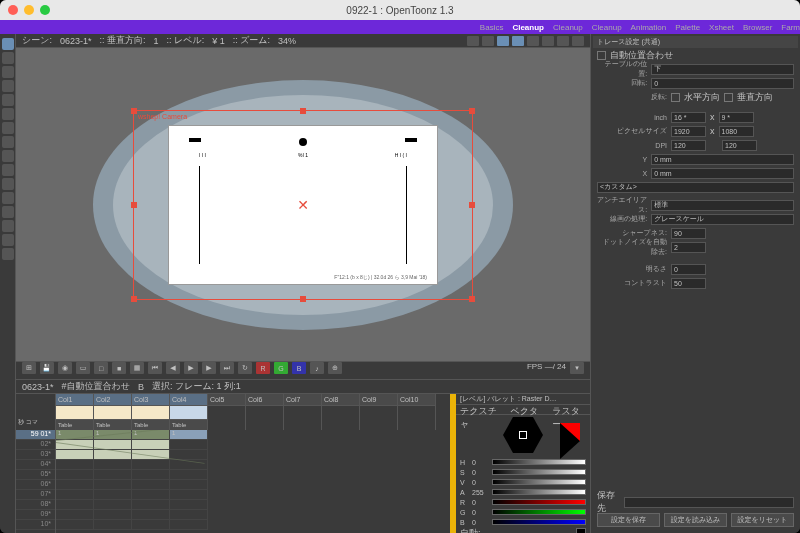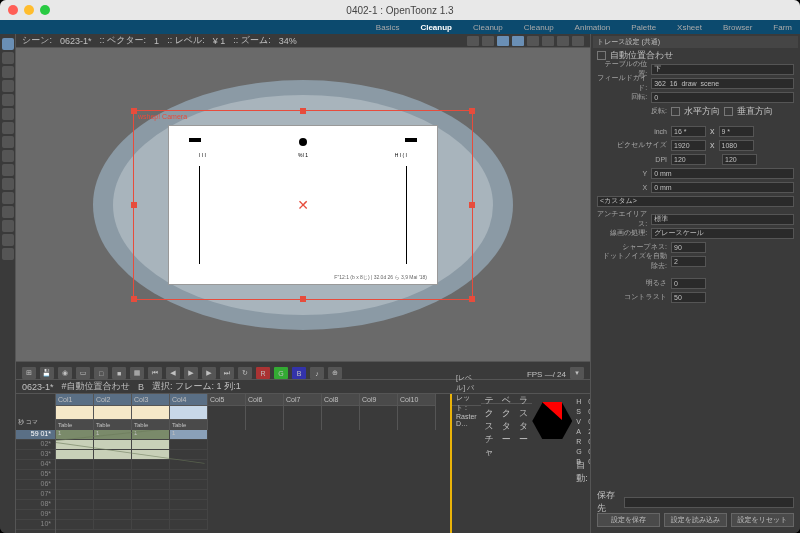--- a/index.html
+++ b/index.html
@@ -3,21 +3,21 @@
 <meta charset="utf-8">
 <style>
 *{margin:0;padding:0;box-sizing:border-box;font-family:sans-serif;font-size:9px;color:#c0c0c0}
 body{background:#000;display:flex;justify-content:center;align-items:center;height:100vh}
 .window{width:800px;height:533px;background:#3a3a3a;border-radius:6px;overflow:hidden;display:flex;flex-direction:column;box-shadow:0 10px 40px rgba(0,0,0,.5)}
 .titlebar{height:20px;background:#e8e8e8;display:flex;align-items:center;padding:0 8px;position:relative}
 .traffic{display:flex;gap:6px}
 .dot{width:10px;height:10px;border-radius:50%}
 .dot.r{background:#ff5f57}.dot.y{background:#ffbd2e}.dot.g{background:#28ca42}
 .title{position:absolute;left:50%;transform:translateX(-50%);color:#444;font-size:10px}
-.menubar{height:14px;background:#0c4a6e;display:flex;justify-content:flex-end;gap:21px;padding:0 8px;align-items:center}
+.menubar{height:14px;background:#6d28d9;display:flex;justify-content:flex-end;gap:9px;padding:0 0;align-items:center}
 .menubar span{font-size:8px;color:#aaa;cursor:pointer}
 .menubar span.active{color:#fff;font-weight:bold}
 .body{flex:1;display:flex;min-height:0}
 .left-tools{width:16px;background:#3a3a3a;display:flex;flex-direction:column;gap:2px;padding:4px 2px;border-right:1px solid #555}
 .tool{width:12px;height:12px;background:#555;border-radius:2px;cursor:pointer}
 .tool.sel{background:#6a8fb5}
 .center{flex:1;display:flex;flex-direction:column;min-width:0}
 .scene-header{height:14px;background:#3a3a3a;border-bottom:1px solid #555;display:flex;align-items:center;padding:0 6px;font-size:8px;color:#aaa;gap:8px}
 .scene-header .icons{margin-left:auto;display:flex;gap:3px}
 .scene-header .icons .ic{width:12px;height:10px;background:#555;border-radius:1px}
@@ -33,21 +33,21 @@
 .safe .lbl{position:absolute;top:2px;left:4px;font-size:7px;color:#e74c3c}
 .page{position:absolute;left:50%;top:50%;transform:translate(-50%,-50%);width:270px;height:160px;background:#fff;border:1px solid #999}
 .page .mark1{position:absolute;top:12px;left:20px;width:12px;height:4px;border-top:2px solid #000;border-bottom:2px solid #000}
 .page .mark2{position:absolute;top:12px;left:50%;transform:translateX(-50%);width:8px;height:8px;background:#000;border-radius:50%}
 .page .mark3{position:absolute;top:12px;right:20px;width:12px;height:4px;border-top:2px solid #000;border-bottom:2px solid #000}
 .page .frame{position:absolute;top:40px;left:30px;right:30px;bottom:20px;border-left:1px solid #000;border-right:1px solid #000}
 .page .tx{position:absolute;top:26px;font-size:5px;color:#000}
 .page .tx1{left:30px}.page .tx2{left:50%;transform:translateX(-50%)}.page .tx3{right:30px}
 .page .cross{position:absolute;left:50%;top:50%;transform:translate(-50%,-50%);color:#e74c3c;font-size:14px}
 .page .foot{position:absolute;bottom:4px;right:10px;font-size:5px;color:#666}
-.playbar{height:18px;background:#3a3a3a;border-top:1px solid #555;display:flex;align-items:flex-end;padding:0 6px;gap:4px}
+.playbar{height:18px;background:#3a3a3a;border-top:1px solid #555;display:flex;align-items:flex-start;padding:0 6px;gap:4px}
 .playbar .pb{width:14px;height:12px;background:#555;border-radius:1px;cursor:pointer;display:flex;align-items:center;justify-content:center;font-size:7px}
 .playbar .fps{margin-left:auto;font-size:8px}
 .xsheet-hdr{height:14px;background:#3a3a3a;border-top:1px solid #555;display:flex;align-items:center;padding:0 6px;font-size:8px;gap:8px}
 .bottom{height:140px;display:flex;background:#3a3a3a;border-top:1px solid #555}
 .xsheet{flex:1;display:flex;flex-direction:column;overflow:hidden}
 .xs-cols{display:flex;height:36px}
 .xs-rowh{width:40px;background:#3a3a3a;border-right:1px solid #555}
 .xs-col{width:38px;border-right:1px solid #555;background:#4a4a4a;display:flex;flex-direction:column}
 .xs-col .ch{height:12px;background:#5a6f85;border-bottom:1px solid #555;font-size:7px;padding:0 2px;display:flex;align-items:center}
 .xs-col .cthumb{flex:1;background:#f5e8c8;border-bottom:1px solid #555}
@@ -55,21 +55,21 @@
 .xs-col.c4 .cthumb{background:#c8d8e8}
 .xs-body{flex:1;display:flex;overflow:hidden}
 .xs-nums{width:40px;background:#3a3a3a;border-right:1px solid #555}
 .xs-nums div{height:10px;font-size:7px;padding:0 4px;color:#888;text-align:right;border-bottom:1px solid #444}
 .xs-nums div.sel{background:#5a6f85;color:#fff}
 .xs-cells{flex:1;position:relative}
 .xs-cell-col{position:absolute;top:0;width:38px;border-right:1px solid #444}
 .xs-cell-col div{height:10px;border-bottom:1px solid #444}
 .xs-cell-col .filled{background:#7a8a6a;font-size:6px;padding:0 2px}
 .xs-cell-col .light{background:#c8d0b8}
-.palette{width:140px;background:#3a3a3a;border-left:2px solid #eab308;display:flex;flex-direction:row}
+.palette{width:140px;background:#3a3a3a;border-left:6px solid #eab308;display:flex;flex-direction:column}
 .palette .phdr{height:12px;font-size:7px;padding:0 4px;border-bottom:1px solid #555;display:flex;align-items:center}
 .palette .tabs{height:10px;display:flex;font-size:6px;border-bottom:1px solid #555}
 .palette .tabs span{padding:0 4px;cursor:pointer}
 .palette .hex{height:54px;position:relative;display:flex;align-items:center;justify-content:center}
 .hexagon{width:40px;height:40px;background:#000;clip-path:polygon(25% 5%,75% 5%,100% 50%,75% 95%,25% 95%,0 50%);position:relative}
 .hexagon::after{content:"";position:absolute;left:50%;top:50%;transform:translate(-50%,-50%);width:6px;height:6px;border:1px solid #fff}
 .triangle{position:absolute;right:10px;top:8px;width:0;height:0;border-left:20px solid #000;border-top:18px solid #f00;border-bottom:18px solid transparent}
 .sliders{padding:2px 4px}
 .srow{display:flex;align-items:center;gap:4px;height:10px}
 .srow .sl{width:8px;font-size:7px}
@@ -95,21 +95,21 @@
 </head>
 <body>
 
 <div class="window">
   <div class="titlebar">
     <div class="traffic">
       <div class="dot r"></div>
       <div class="dot y"></div>
       <div class="dot g"></div>
     </div>
-    <div class="title">0402-1 : OpenToonz 1.3</div>
+    <div class="title">0922-1 : OpenToonz 1.3</div>
   </div>
 
   <div class="menubar">
     <span>Basics</span>
     <span class="active">Cleanup</span>
     <span>Cleanup</span>
     <span>Cleanup</span>
     <span>Animation</span>
     <span>Palette</span>
     <span>Xsheet</span>
@@ -134,21 +134,21 @@
       <div class="tool"></div>
       <div class="tool"></div>
       <div class="tool"></div>
       <div class="tool"></div>
     </div>
 
     <div class="center">
       <div class="scene-header">
         <span>シーン:</span>
         <span>0623-1*</span>
-        <span>::  ベクター:</span>
+        <span>::  垂直方向:</span>
         <span>1</span>
         <span>::  レベル:</span>
         <span>¥ 1</span>
         <span>::  ズーム:</span>
         <span>34%</span>
         <div class="icons">
           <div class="ic"></div>
           <div class="ic"></div>
           <div class="ic on"></div>
           <div class="ic on"></div>
@@ -390,24 +390,20 @@
       <div class="rp-sec">トレース設定 (共通)</div>
       <div class="rp-row">
           <span class="chk"></span>
           <span>自動位置合わせ</span>
         </div>
       <div class="rp-row">
           <span class="rl">テーブルの位置:</span>
           <input type="text" value="下" style="">
         </div>
       <div class="rp-row">
-          <span class="rl">フィールドガイド:</span>
-          <input type="text" value="362_16_draw_scene" style="">
-        </div>
-      <div class="rp-row">
           <span class="rl">回転:</span>
           <input type="text" value="0" style="">
         </div>
       <div class="rp-row">
           <span class="rl">反転:</span>
           <span class="chk"></span>
           <span>水平方向</span>
           <span class="chk"></span>
           <span>垂直方向</span>
         </div>

